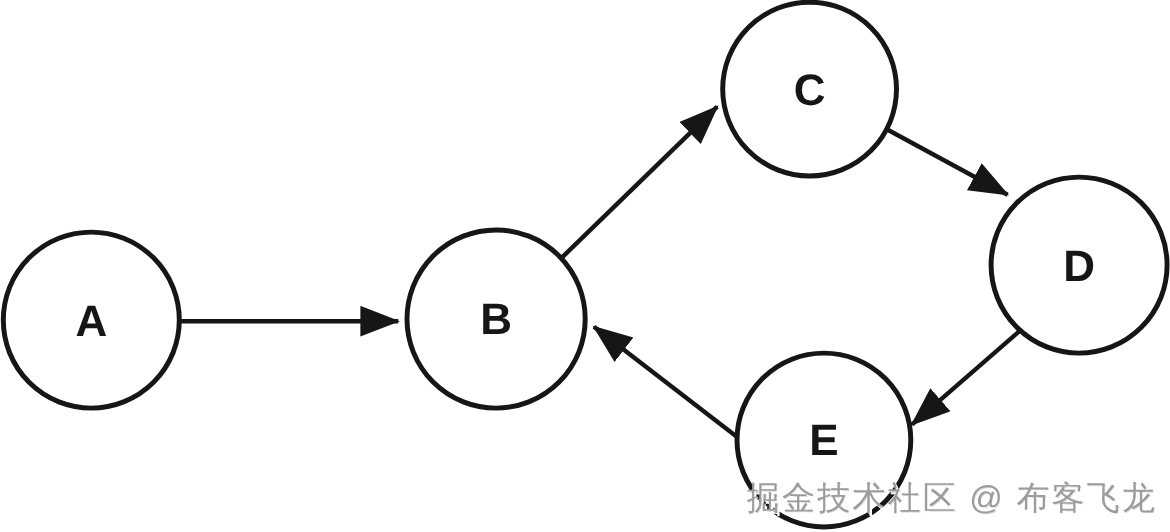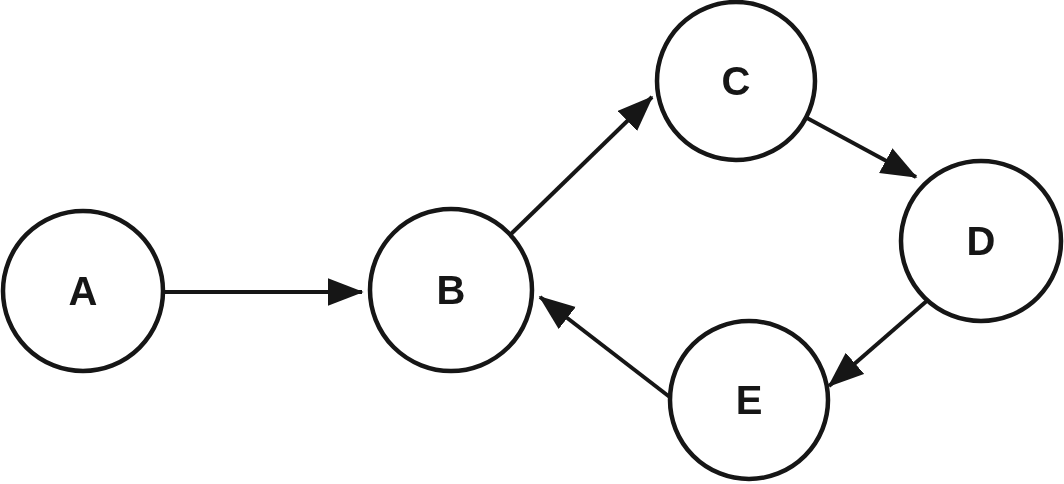--- a/index.html
+++ b/index.html
@@ -82,13 +82,14 @@
           <circle cx="981" cy="241" r="80"></circle>
           <text x="981" y="255">D</text>
         </g>
         <g>
           <circle cx="749" cy="400" r="79"></circle>
           <text x="749" y="414">E</text>
         </g>
       </g>
   </svg>
 
+  <div class="watermark">掘金技术社区 @ 布客飞龙</div>
 </div>
 
 </body></html>

